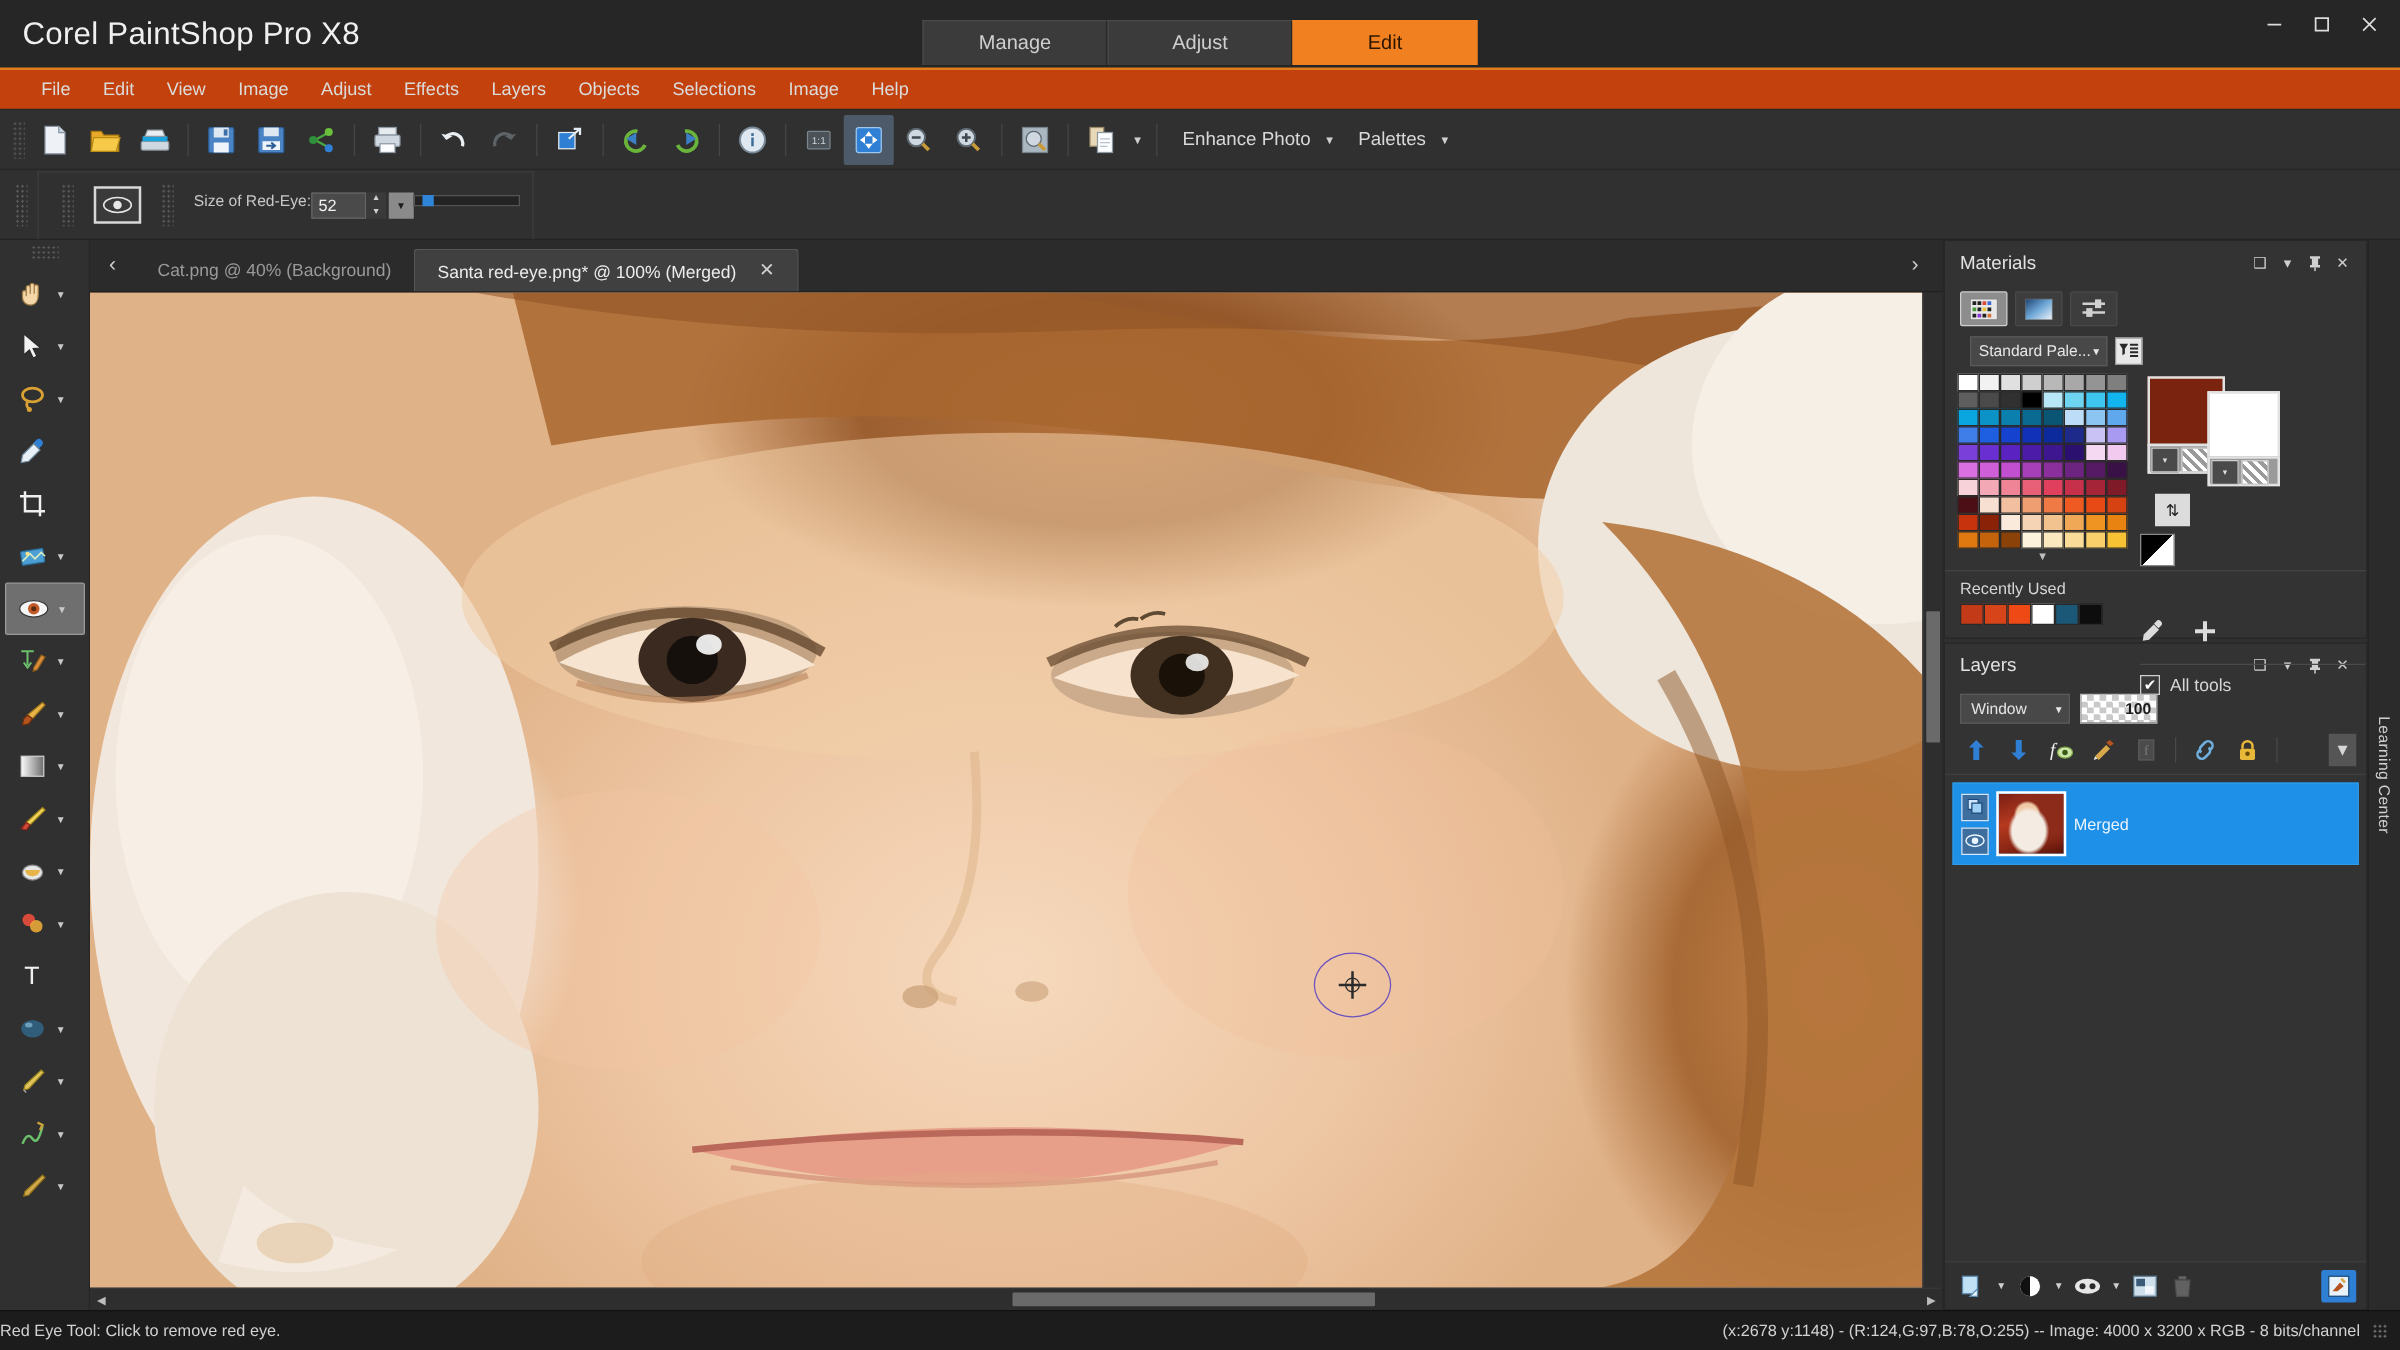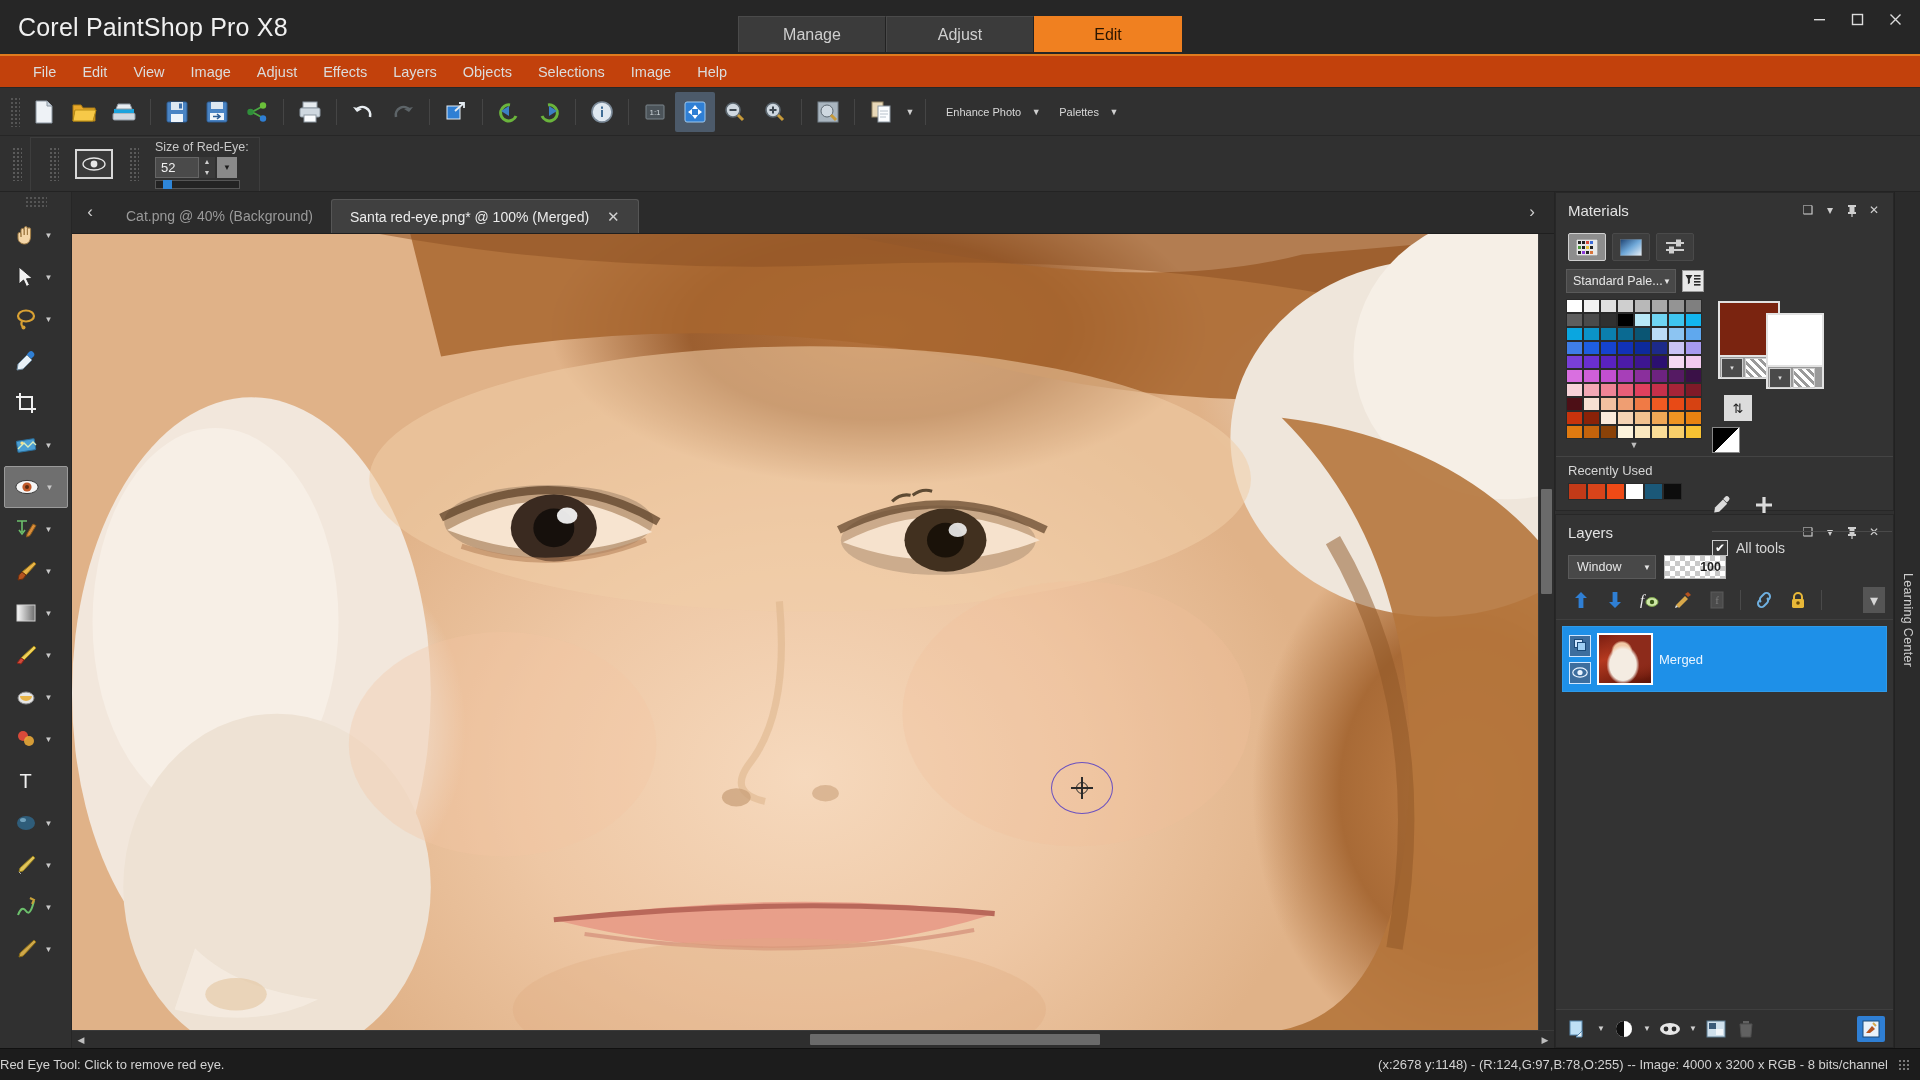--- a/index.html
+++ b/index.html
@@ -32,28 +32,28 @@
 
   
   .toolbar { height:48px; flex:0 0 48px; background:#303030; display:flex; align-items:center; padding-left:6px; border-bottom:1px solid #262626; }
   .grip { width:10px; height:30px; margin:0 4px;
           background-image:radial-gradient(#555 1px, transparent 1px);
           background-size:4px 4px; }
   .tbtn { width:40px; height:40px; display:flex; align-items:center; justify-content:center; border-radius:2px; }
   .tbtn.sel { background:#4c5a6a; }
   .tbsep { width:1px; height:26px; background:#454545; margin:0 6px; }
   .tcaret { width:18px; height:40px; display:flex; align-items:center; justify-content:center; color:#cfcfcf; font-size:9px;}
-  .tlabel { font-size:11px; color:#d8d8d8; padding:0 6px 0 14px; }
+  .tlabel { font-size:15px; color:#d8d8d8; padding:0 6px 0 14px; }
 
   
   .tooloptions { height:56px; flex:0 0 56px; background:#303030; display:flex; align-items:center; border-bottom:1px solid #232323; padding-left:4px;}
   .to-grip { width:10px; height:34px; background-image:radial-gradient(#5a5a5a 1px, transparent 1px); background-size:4px 4px; margin:0 8px;}
   .to-panel { display:flex; align-items:center; height:54px; border:1px solid #3d3d3d; border-bottom:none; padding:0 10px; gap:8px;}
   .eyepreset { width:38px; height:30px; background:#3a3a3a; border:2px solid #d8d8d8; display:flex; align-items:center; justify-content:center;}
-  .spin-wrap { display:flex; flex-direction:column; }
+  .spin-wrap { display:flex; flex-direction:row; }
   .fieldlabel { font-size:12.5px; color:#c8c8c8; margin-bottom:3px; }
   .spin-row { display:flex; align-items:center; }
   .spin-val { width:44px; height:21px; background:#4a4a4a; border:1px solid #666; color:#f0f0f0; font-size:13px; display:flex; align-items:center; padding-left:5px;}
   .spin-arrows { display:flex; flex-direction:column; width:16px; height:21px; justify-content:space-around; align-items:center; background:#3a3a3a; }
   .spin-arrows div { font-size:7px; color:#cfcfcf; line-height:7px;}
   .spin-drop { width:20px; height:21px; background:#8a8a8a; display:flex; align-items:center; justify-content:center; font-size:8px; color:#1c1c1c; margin-left:2px; }
   .mini-slider { width:85px; height:9px; background:#232323; border:1px solid #555; position:relative; margin-top:2px;}
   .mini-slider .knob { position:absolute; left:2px; top:-1px; width:9px; height:9px; background:#2f86d8; }
 
   
@@ -106,21 +106,21 @@
   
   .rightpanels { width:340px; flex:0 0 340px; background:#303030; display:flex; flex-direction:column; border-left:1px solid #242424;}
   .panel { background:#333; border:1px solid #272727; }
   .panelhead { height:34px; display:flex; align-items:center; padding:0 8px 0 12px; background:#333;}
   .panelhead .ptitle { font-size:15px; color:#e2e2e2; flex:1;}
   .phbtn { width:22px; height:22px; display:flex; align-items:center; justify-content:center; color:#cfcfcf; font-size:12px;}
 
   .mat-modes { display:flex; gap:6px; padding:6px 12px 4px 12px;}
   .matmode { width:38px; height:28px; background:#3d3d3d; border:1px solid #4a4a4a; display:flex; align-items:center; justify-content:center; border-radius:2px;}
   .matmode.sel { background:#8d8d8d; border-color:#cfcfcf;}
-  .mat-row { display:flex; align-items:center; padding:4px 10px; gap:6px;}
+  .mat-row { display:flex; align-items:center; padding:4px 20px; gap:6px;}
   .palsel { width:110px; height:24px; background:#484848; border:1px solid #5a5a5a; color:#e6e6e6; font-size:12.5px; display:flex; align-items:center; padding:0 4px 0 6px;}
   .palsel .cv { flex:1; overflow:hidden; white-space:nowrap;}
   .palsel .cr { font-size:8px;}
   .palbtn { width:22px; height:22px; background:#e8e8e8; border:1px solid #9a9a9a; display:flex; align-items:center; justify-content:center;}
 
   .matbody { display:flex; padding:2px 10px 6px 10px; gap:8px;}
   .swatchgrid { display:grid; grid-template-columns:repeat(8,17px); grid-auto-rows:14px; gap:0; border:0;}
   .swatchgrid div { width:17px; height:14px; border:.5px solid #2a2a2a;}
   .swatch-more { text-align:center; font-size:9px; color:#bdbdbd; margin-top:1px;}
   .matright { flex:1; position:relative;}

